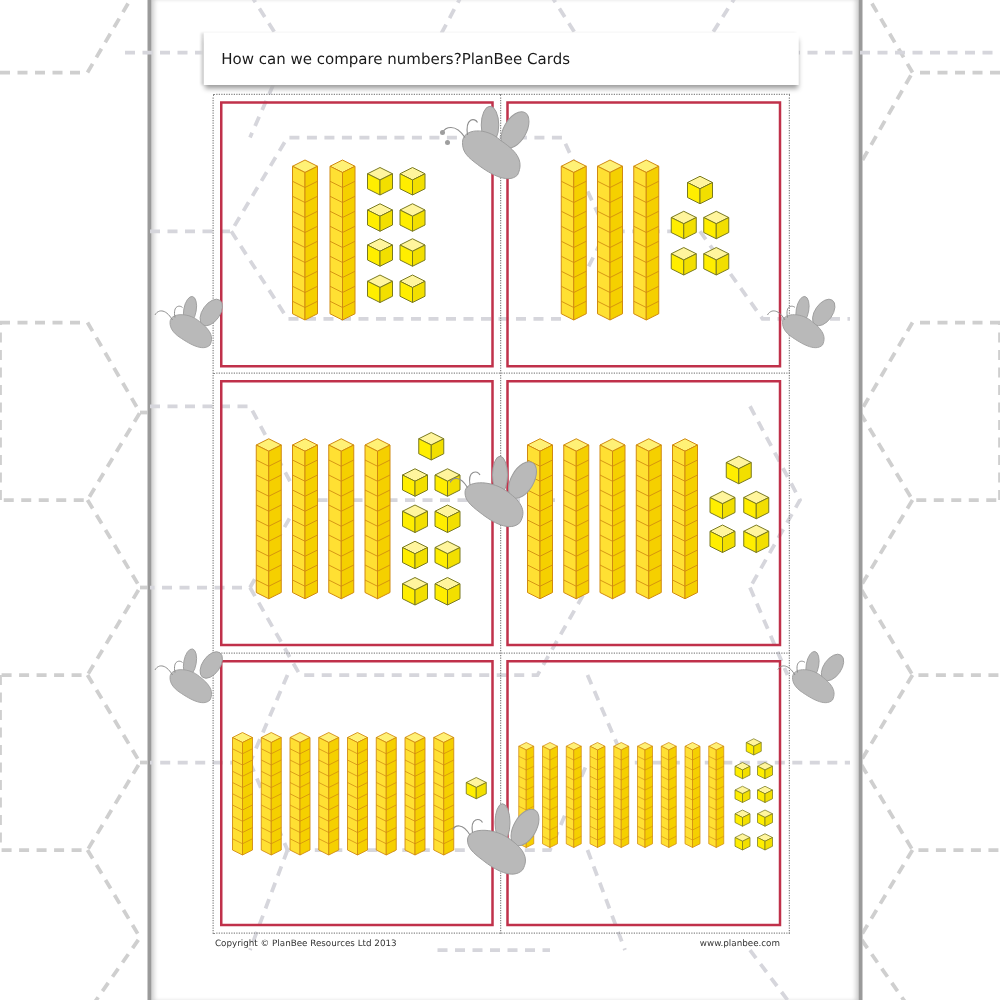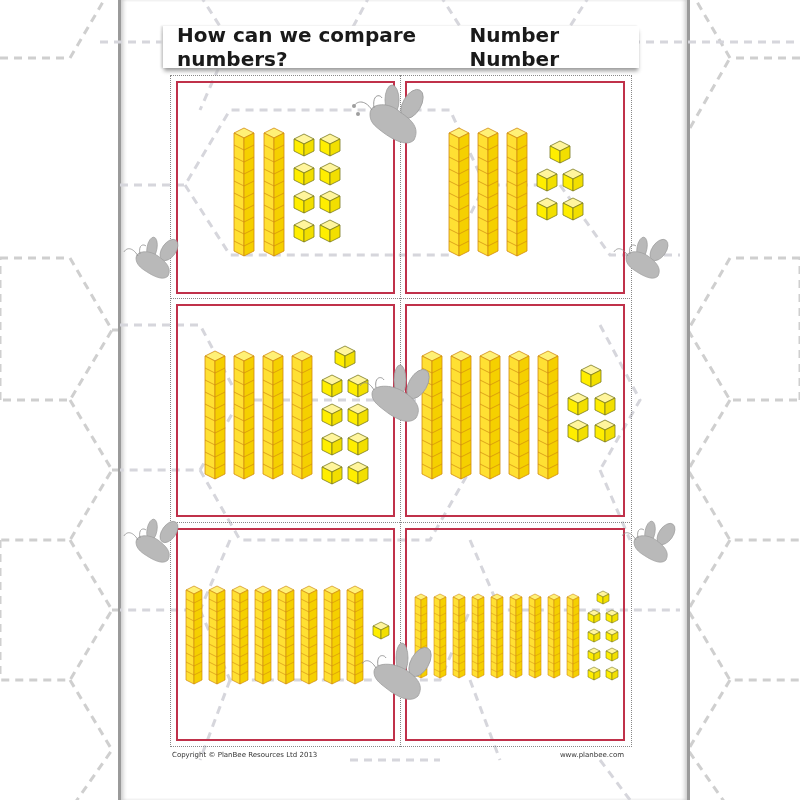--- a/index.html
+++ b/index.html
@@ -17,21 +17,21 @@
     z-index: 1;
   }
   .sheet-pattern { position: absolute; left: 0; top: 0; width: 800px; height: 800px; z-index: 2; pointer-events: none; }
   .header-bar {
     position: absolute; left: 163px; top: 26px; width: 476px; height: 42px;
     background: #ffffff;
     box-shadow: 0 4px 4px -1px #9c9c9c, -2px 0 2px #dcdcdc;
     z-index: 5;
     display: flex; align-items: center; justify-content: flex-start;
     padding: 0 17px 0 14px; box-sizing: border-box;
-    font-family: "DejaVu Sans", sans-serif; font-size: 20px; color: #1a1a1a; font-weight: bold;
+    font-family: "DejaVu Sans", sans-serif; font-size: 12px; color: #1a1a1a;
   }
   .cut-grid {
     position: absolute; left: 170px; top: 75px; width: 462px; height: 672px;
     border: 1px dotted #888; z-index: 3; box-sizing: border-box;
   }
   .cut-v { position: absolute; left: 400px; top: 75px; width: 0; height: 672px; border-left: 1px dotted #888; z-index: 3; }
   .cut-h1 { position: absolute; left: 170px; top: 298px; width: 462px; height: 0; border-top: 1px dotted #888; z-index: 3; }
   .cut-h2 { position: absolute; left: 170px; top: 522px; width: 462px; height: 0; border-top: 1px dotted #888; z-index: 3; }
   .card {
     position: absolute; border: 2px solid #c0314a; background: transparent;
@@ -95,21 +95,21 @@
     <path d="M200 610 L230 680 L440 680 L470 610"></path>
     <path d="M230 680 L200 760"></path>
     <path d="M470 680 L500 760"></path>
     <path d="M350 760 L440 760"></path>
     <path d="M600 760 L630 800"></path>
   </g>
 </svg>
 
 <div class="header-bar">
   <span>How can we compare numbers?</span>
-  <span>Number Number</span>
+  <span>PlanBee Cards</span>
 </div>
 
 <div class="cut-grid"></div>
 <div class="cut-v"></div>
 <div class="cut-h1"></div>
 <div class="cut-h2"></div>
 
 <div class="card" style="left:176px;top:81px;width:219px;height:213px;">
   <svg width="219" height="213" viewBox="0 0 219 213">
     <defs>

